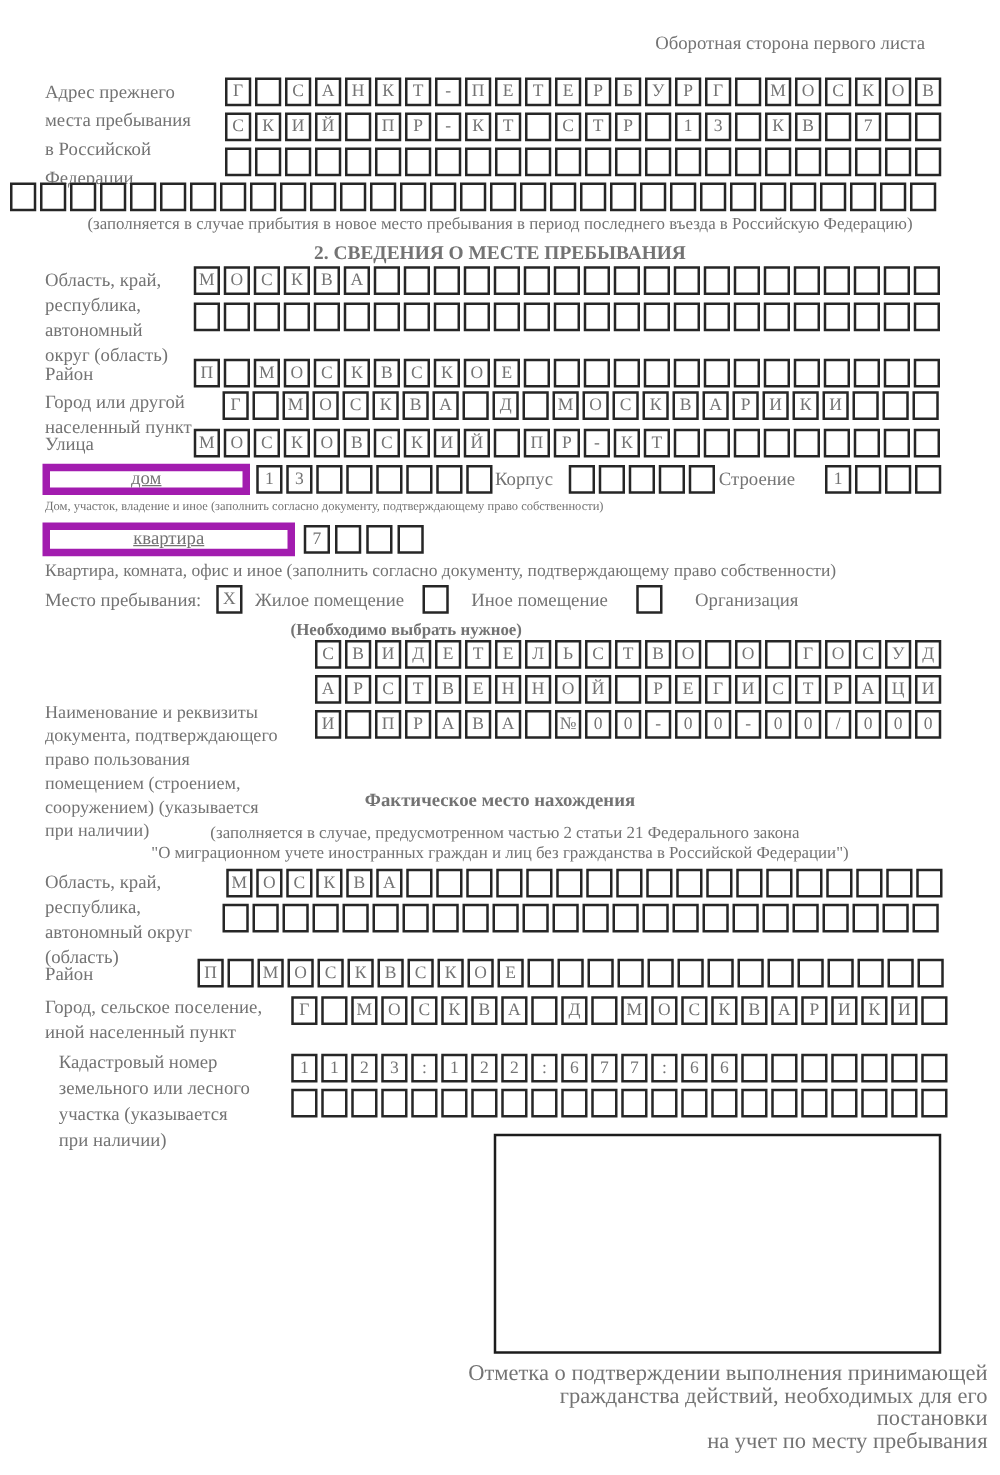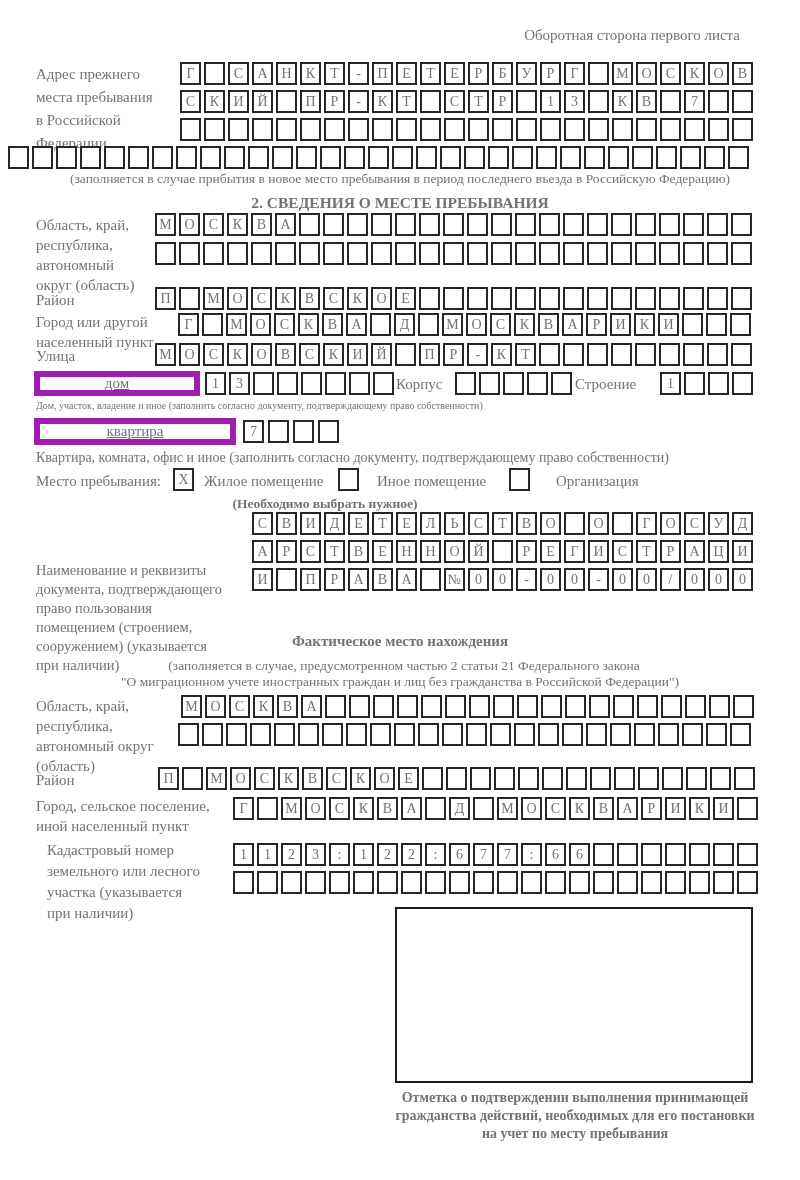--- a/index.html
+++ b/index.html
@@ -12,21 +12,21 @@
   .cell{box-sizing:border-box;flex:0 0 21px;width:21px;height:23px;border:2px solid #262626;
         display:flex;align-items:center;justify-content:center;
         font-size:14px;line-height:1;background:#fff;}
   .gap4{gap:4px;}
   .widebox{box-sizing:border-box;border:6px solid #a21caf;display:flex;align-items:center;
         justify-content:center;font-size:15px;background:#fff;text-decoration:underline;}
   .note{font-size:13.5px;white-space:nowrap;}
   .center{text-align:center;}
   .bold{font-weight:bold;}
   .stampbox{box-sizing:border-box;border:2px solid #1c1c1c;background:#fff;}
-  .caption{font-size:14px;line-height:18px;text-align:center;font-weight:bold;}
+  .caption{font-size:18px;line-height:18px;text-align:right;}
 </style>
 </head>
 <body>
 
 <div class="page">
 
   <div class="abs lbl" style="top:25px;right:60px;font-size:15px;">Оборотная сторона первого листа</div>
 
   <div class="abs lbl" style="left:36px;top:63px;line-height:23px;">
       <div>Адрес прежнего</div>

